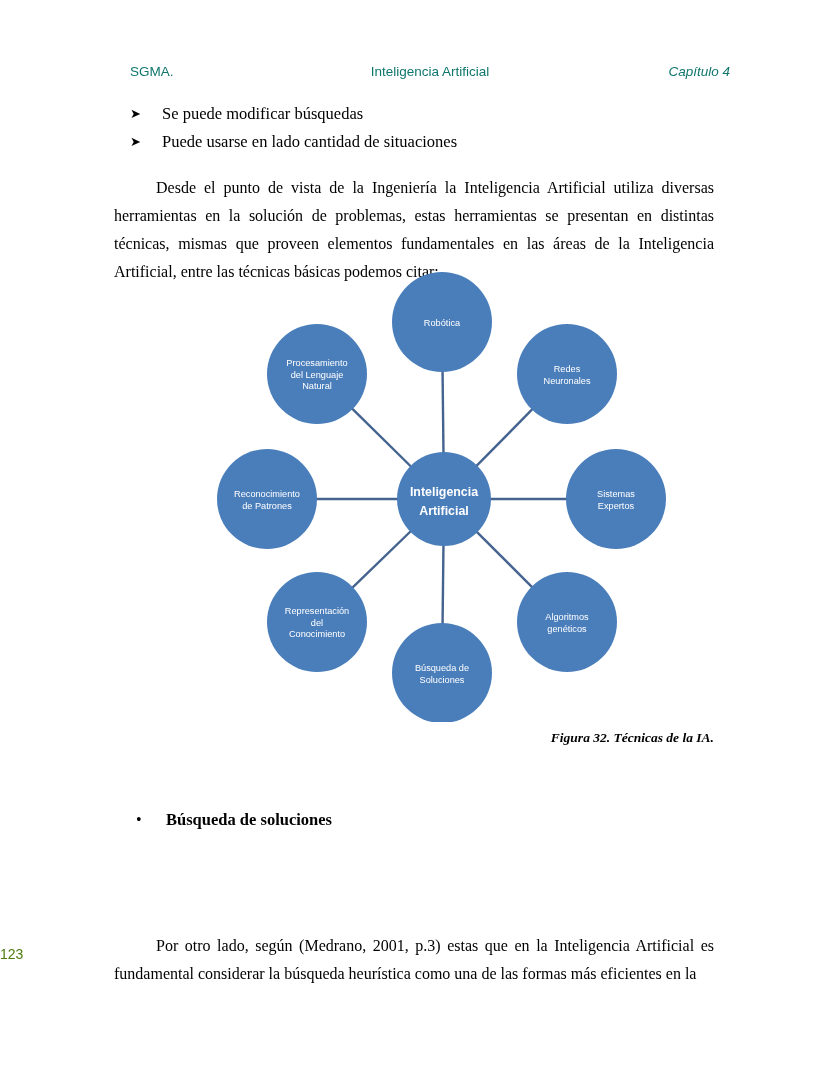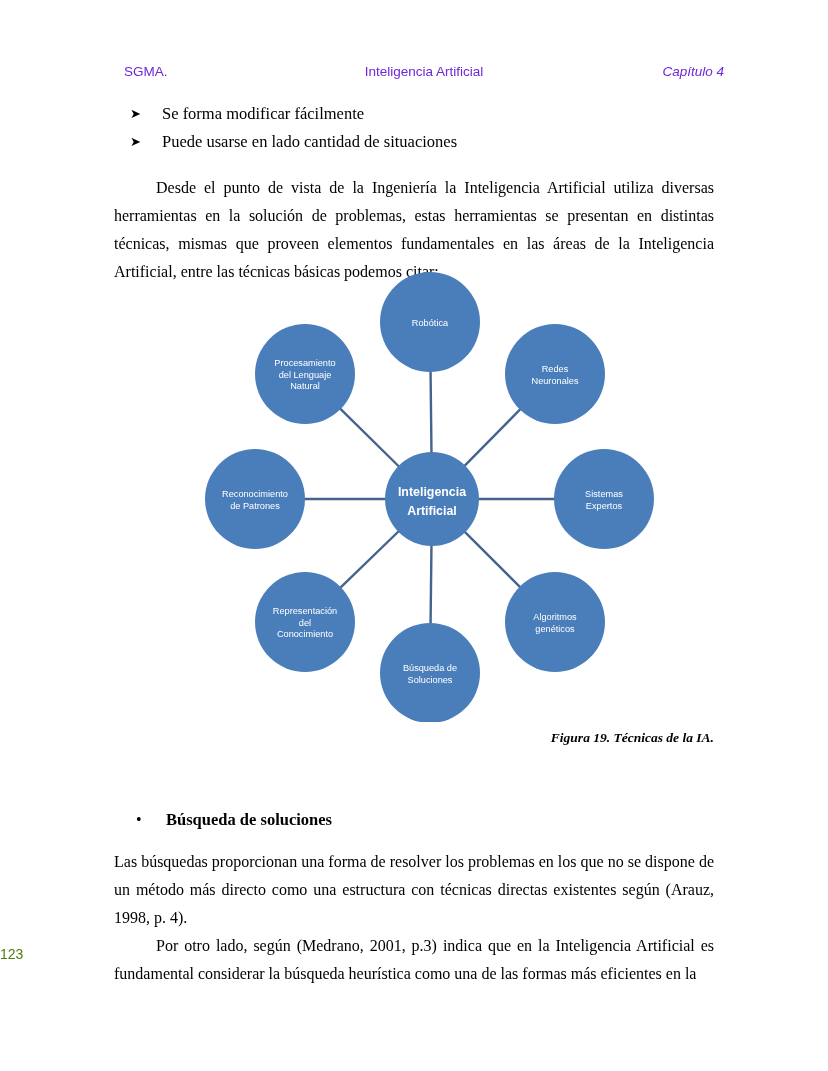--- a/index.html
+++ b/index.html
@@ -13,27 +13,27 @@
     height: 1071px;
     background: #ffffff;
     overflow: hidden;
     font-family: "Liberation Serif", "DejaVu Serif", serif;
     color: #000000;
   }
 
   
   .running-head {
     position: absolute;
-    left: 124px;
+    left: 130px;
     top: 64px;
     width: 600px;
     height: 22px;
     font-family: "Liberation Sans", "DejaVu Sans", sans-serif;
     font-size: 13.5px;
-    color: #6d28d9;
+    color: #0f766e;
   }
   .running-head .rh-left {
     position: absolute;
     left: 0;
     top: 0;
   }
   .running-head .rh-center {
     position: absolute;
     left: 0;
     right: 0;
@@ -91,21 +91,21 @@
   
   .figure {
     position: absolute;
     left: 114px;
     top: 262px;
     width: 600px;
     height: 490px;
   }
   .diagram {
     position: absolute;
-    left: 0;
+    left: 12px;
     top: 0;
     width: 600px;
     height: 460px;
     text-align: right;
   }
   .diagram svg {
     display: block;
   }
   .node-label {
     font-family: "Liberation Sans", "DejaVu Sans", sans-serif;
@@ -167,21 +167,21 @@
 
   <div class="running-head">
     <span class="rh-left">SGMA.</span>
     <span class="rh-center">Inteligencia Artificial</span>
     <span class="rh-right">Capítulo 4</span>
   </div>
 
   <div class="arrow-list">
     <div class="arrow-item">
       <span class="marker">➤</span>
-      <span>Se forma modificar fácilmente</span>
+      <span>Se puede modificar búsquedas</span>
     </div>
     <div class="arrow-item">
       <span class="marker">➤</span>
       <span>Puede usarse en lado cantidad de situaciones</span>
     </div>
   </div>
 
   <p class="para para-1 indent">Desde el punto de vista de la Ingeniería la Inteligencia Artificial utiliza diversas herramientas en la solución de problemas, estas herramientas se presentan en distintas técnicas, mismas que proveen elementos fundamentales en las áreas de la Inteligencia Artificial, entre las técnicas básicas podemos citar:</p>
 
   <div class="figure">
@@ -214,26 +214,25 @@
             <text class="node-label satellite" x="141"><tspan x="141" y="235.028">Reconocimiento</tspan><tspan x="141" y="246.628">de Patrones</tspan></text>
             <circle cx="191" cy="112" r="50" fill="#4a7ebb"></circle>
             <text class="node-label satellite" x="191"><tspan x="191" y="104.22800000000001">Procesamiento</tspan><tspan x="191" y="115.828">del Lenguaje</tspan><tspan x="191" y="127.42800000000001">Natural</tspan></text>
           </g>
         <g id="hub">
             <circle cx="318" cy="237" r="47" fill="#4a7ebb"></circle>
             <text class="node-label hub" x="318"><tspan x="318" y="233.77">Inteligencia</tspan><tspan x="318" y="252.77">Artificial</tspan></text>
           </g>
       </svg>
     </div>
-    <div class="fig-caption">Figura 19. Técnicas de la IA.</div>
+    <div class="fig-caption">Figura 32. Técnicas de la IA.</div>
   </div>
 
   <div class="dot-heading">
     <span class="dot">•</span>
     <span>Búsqueda de soluciones</span>
   </div>
 
-  <p class="para para-2">Las búsquedas proporcionan una forma de resolver los problemas en los que no se dispone de un método más directo como una estructura con técnicas directas existentes según (Arauz, 1998, p. 4).</p>
-  <p class="para para-3 indent">Por otro lado, según (Medrano, 2001, p.3) indica que en  la Inteligencia Artificial es fundamental considerar la búsqueda heurística como una de las formas más eficientes en la</p>
+  <p class="para para-3 indent">Por otro lado, según (Medrano, 2001, p.3) estas que en  la Inteligencia Artificial es fundamental considerar la búsqueda heurística como una de las formas más eficientes en la</p>
 
   <div class="page-number">123</div>
 
 </div>
 
 </body></html>

